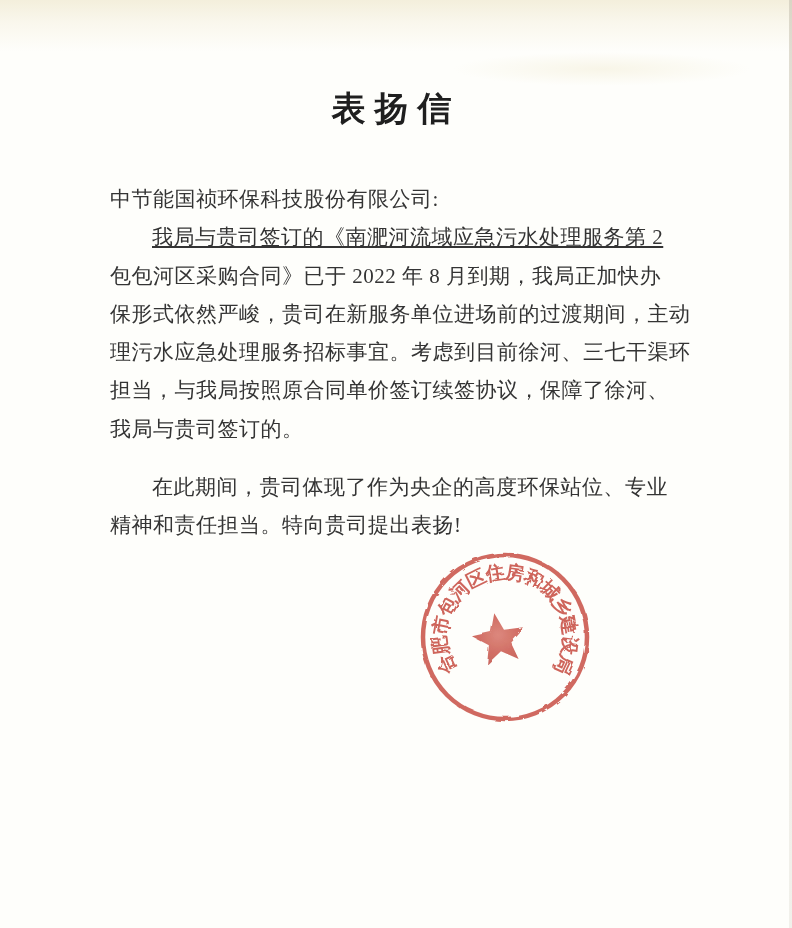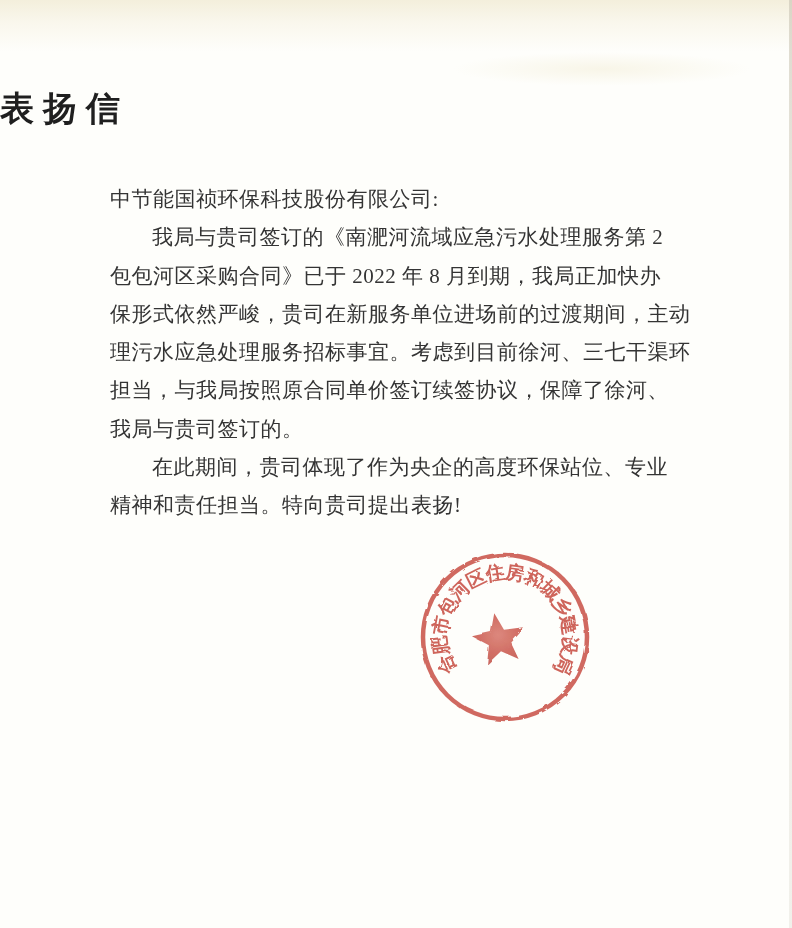--- a/index.html
+++ b/index.html
@@ -39,20 +39,21 @@
     background: linear-gradient(180deg, #cfcaba 0%, #e4e1d6 30%, #ecebe4 100%);
     opacity: 0.7;
     pointer-events: none;
   }
   .title {
     position: absolute;
     top: 86px;
     left: 0;
     width: 100%;
     margin: 0;
+    text-align: center;
     font-size: 34px;
     font-weight: 700;
     letter-spacing: 9px;
     color: #1f1f1f;
   }
   .body-block {
     position: absolute;
     left: 110px;
     top: 180px;
     width: 585px;
@@ -114,27 +115,27 @@
 
   <div class="scan-tint"></div>
   <div class="scan-tint-patch"></div>
   <div class="scan-edge"></div>
 
   <h1 class="title">表扬信</h1>
 
   <div class="body-block">
     <div class="body-line">中节能国祯环保科技股份有限公司:</div>
     <div>
-        <div class="body-line" style="text-indent: 2em;">我局与贵司签订的《南淝河流域应急污水处理服务第 2</div>
+        <div class="body-line" style="text-indent: 2em; text-decoration: underline;">我局与贵司签订的《南淝河流域应急污水处理服务第 2</div>
         <div class="body-line">包包河区采购合同》已于 2022 年 8 月到期，我局正加快办</div>
         <div class="body-line">保形式依然严峻，贵司在新服务单位进场前的过渡期间，主动</div>
         <div class="body-line">理污水应急处理服务招标事宜。考虑到目前徐河、三七干渠环</div>
         <div class="body-line">担当，与我局按照原合同单价签订续签协议，保障了徐河、</div>
         <div class="body-line">我局与贵司签订的。</div>
-        <div class="body-line" style="text-indent: 2em;">在此期间，贵司体现了作为央企的高度环保站位、专业</div>
+        <div class="body-line" style="text-indent: 2em; margin-top: 20px;">在此期间，贵司体现了作为央企的高度环保站位、专业</div>
         <div class="body-line">精神和责任担当。特向贵司提出表扬!</div>
       </div>
   </div>
 
 
   <svg class="seal" viewBox="0 0 182 182" xmlns="http://www.w3.org/2000/svg">
     <defs>
       <radialGradient id="starGrad" cx="50%" cy="45%" r="65%">
         <stop offset="0%" stop-color="#d4685c"></stop>
         <stop offset="60%" stop-color="#c6463c"></stop>

